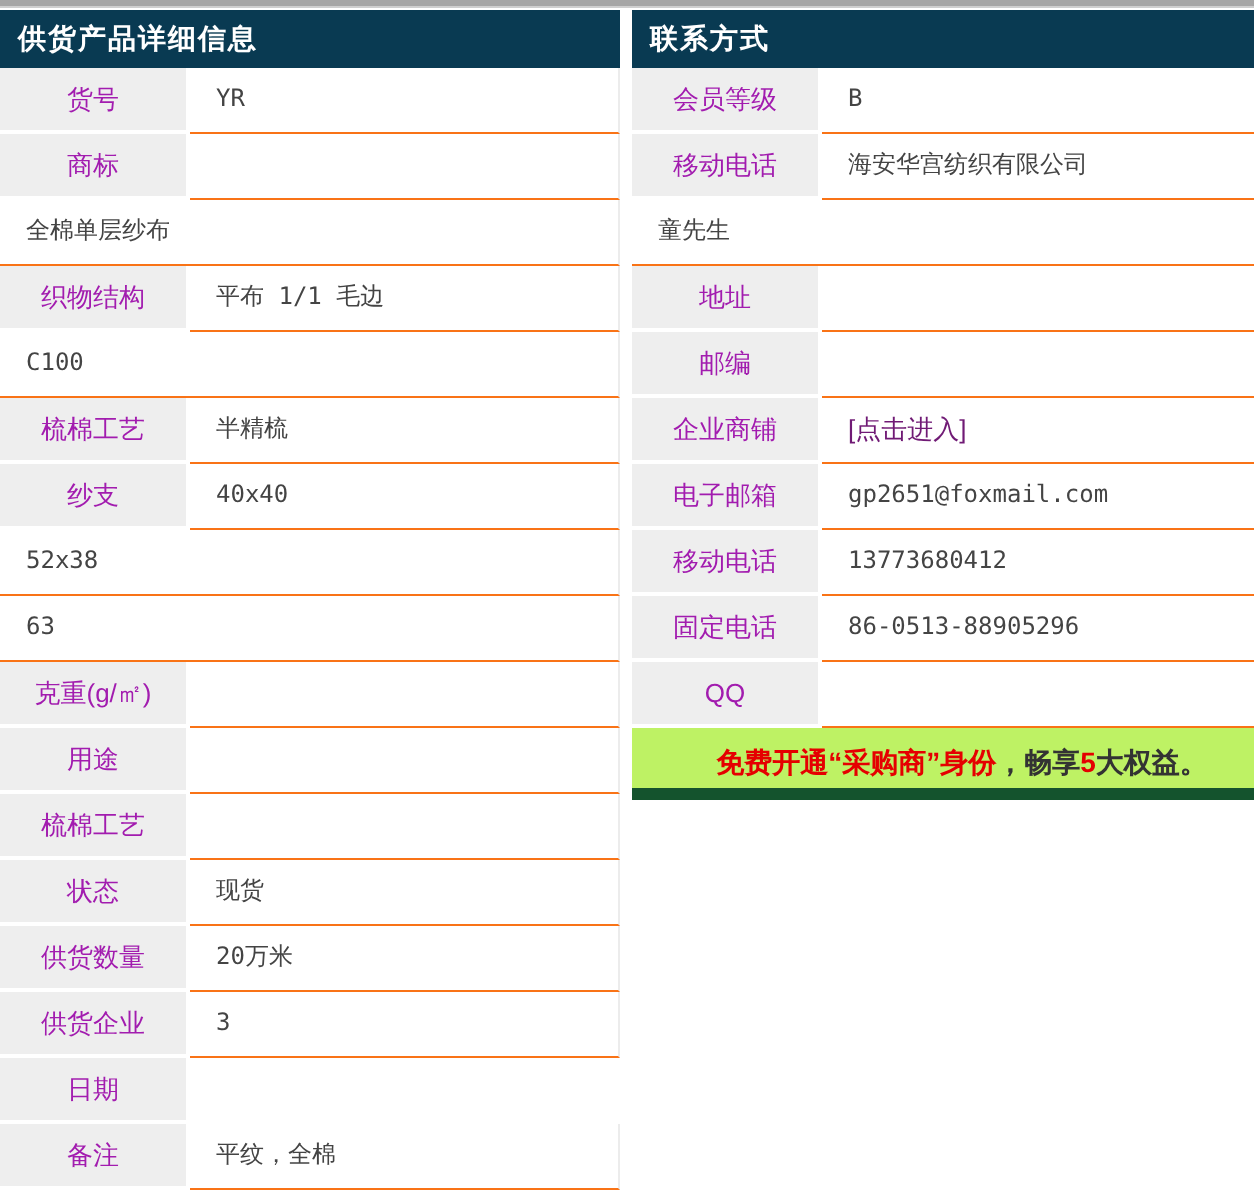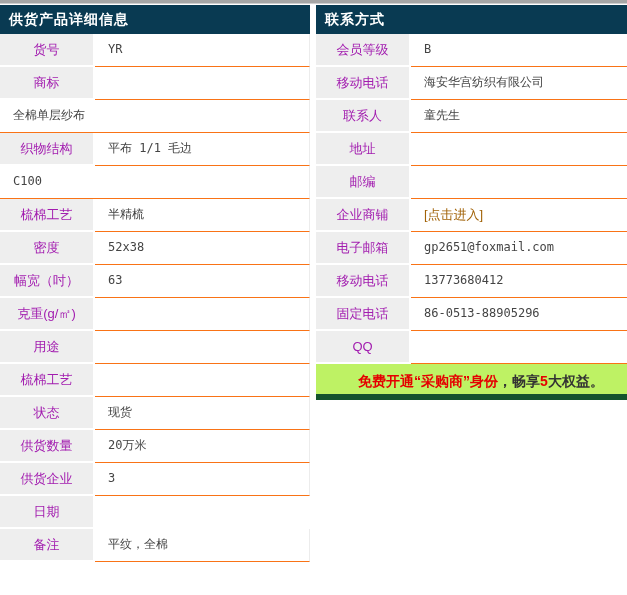--- a/index.html
+++ b/index.html
@@ -14,21 +14,21 @@
     font-size: 14px; line-height: 29px; padding-left: 9px; letter-spacing: 1px; }
   .row { display: flex; height: 33px; }
   .cell-label { width: 95px; background: #eeeeee; color: #a21caf; font-size: 13px;
     text-align: center; line-height: 31px; border-right: 2px solid #ffffff;
     border-bottom: 2px solid #ffffff; white-space: nowrap; overflow: hidden; }
   .cell-value { flex: 1; background: #ffffff; color: #444444; font-size: 12px;
     line-height: 31px; padding-left: 13px; border-bottom: 1px solid #f97316;
     border-right: 1px solid #ececec;
     font-family: "DejaVu Sans Mono", "Liberation Mono", monospace;
     white-space: nowrap; overflow: hidden; }
-  .shop-link { color: #a16207; text-decoration: none; cursor: pointer;
+  .shop-link { color: #701a75; text-decoration: none; cursor: pointer;
     font-family: "Liberation Sans", "DejaVu Sans", sans-serif; font-size: 13px; }
   .promo-row { height: 36px; background: #bef264; border-bottom: 6px solid #14532d;
     border-right: 1px solid #ececec; text-align: center; line-height: 35px;
     font-size: 14px; font-weight: bold; color: #333333; white-space: nowrap; }
   .promo-red { color: #e50000; cursor: pointer; }
   .promo-dark { color: #333333; }
 </style>
 </head>
 <body>
 
@@ -53,25 +53,27 @@
     <div class="cell-value">平布 1/1 毛边</div>
   </div>
   <div class="row">
     <div class="cell-value">C100</div>
   </div>
   <div class="row">
     <div class="cell-label">梳棉工艺</div>
     <div class="cell-value">半精梳</div>
   </div>
   <div class="row">
-    <div class="cell-label">密度</div>
+    <div class="cell-label">纱支</div>
+    <div class="cell-value">40x40</div>
+  </div>
+  <div class="row">
     <div class="cell-value">52x38</div>
   </div>
   <div class="row">
-    <div class="cell-label">幅宽（吋）</div>
     <div class="cell-value">63</div>
   </div>
   <div class="row">
     <div class="cell-label">克重(g/㎡)</div>
     <div class="cell-value"></div>
   </div>
   <div class="row">
     <div class="cell-label">用途</div>
     <div class="cell-value"></div>
   </div>
@@ -105,21 +107,20 @@
 
   <div class="row">
     <div class="cell-label">会员等级</div>
     <div class="cell-value">B</div>
   </div>
   <div class="row">
     <div class="cell-label">移动电话</div>
     <div class="cell-value">海安华宫纺织有限公司</div>
   </div>
   <div class="row">
-    <div class="cell-label">联系人</div>
     <div class="cell-value">童先生</div>
   </div>
   <div class="row">
     <div class="cell-label">地址</div>
     <div class="cell-value"></div>
   </div>
   <div class="row">
     <div class="cell-label">邮编</div>
     <div class="cell-value"></div>
   </div>

